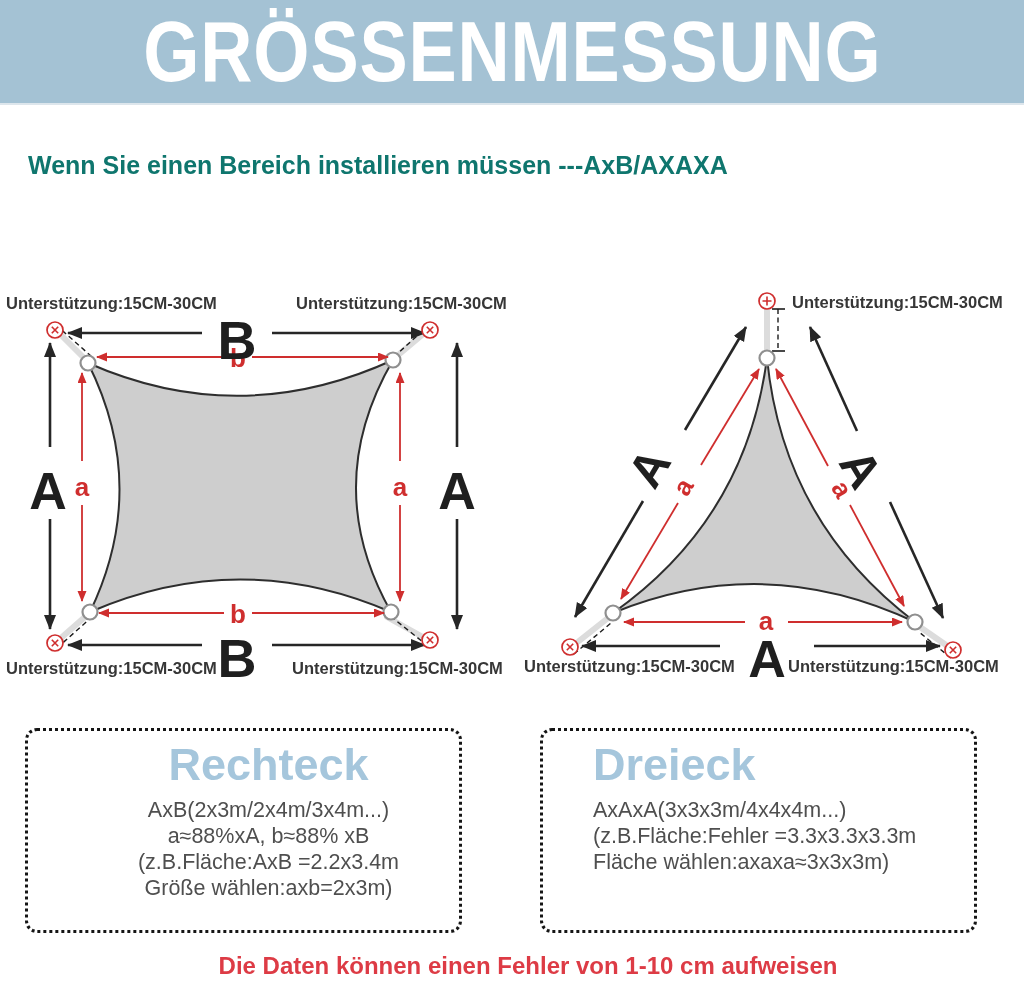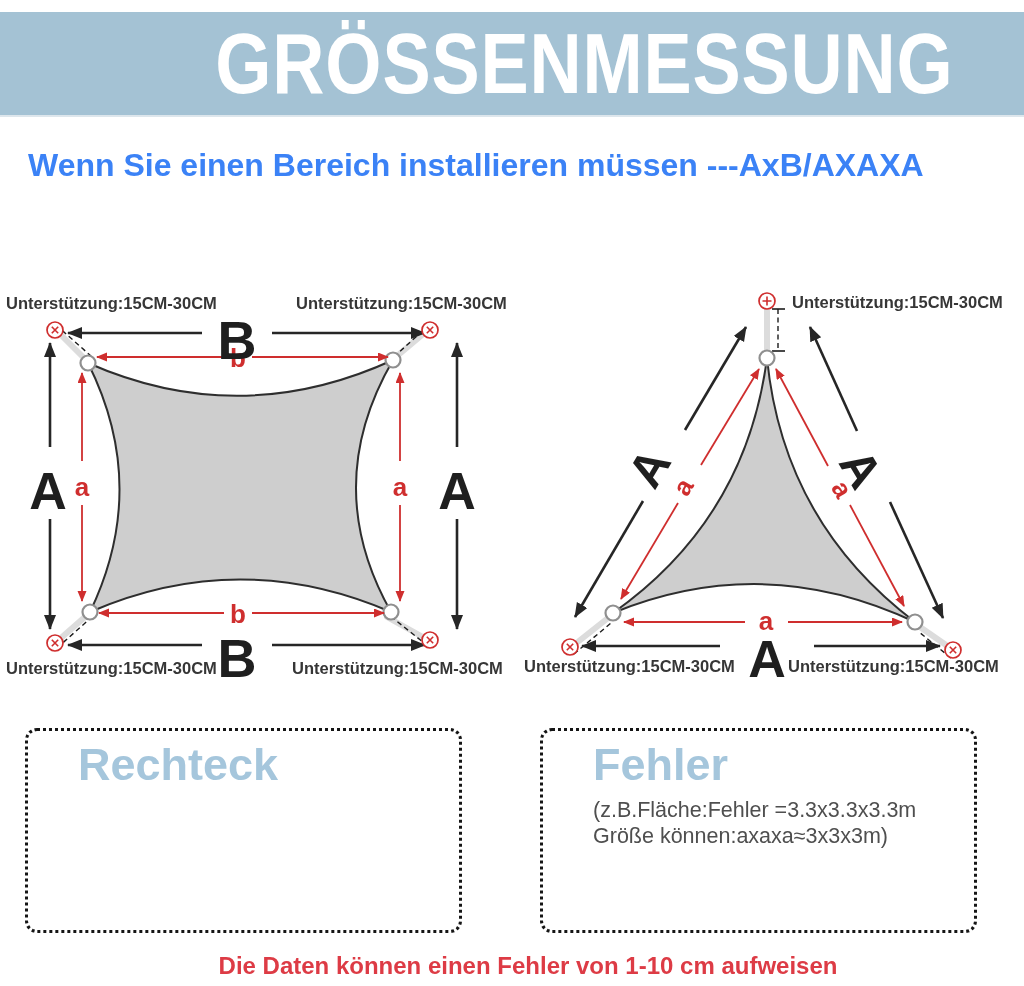--- a/index.html
+++ b/index.html
@@ -1,28 +1,28 @@
 <!DOCTYPE html>
 <html><head>
 <meta charset="utf-8">
 <style>
   html,body{margin:0;padding:0;background:#fff;}
   body{width:1024px;height:986px;position:relative;overflow:hidden;
        font-family:"Liberation Sans",sans-serif;}
 
   
-  .header{position:absolute;left:0;top:12px;width:1024px;height:103px;
+  .header{position:absolute;left:0;top:0;width:1024px;height:103px;
           background:#a4c2d4;border-bottom:2px solid #dde6ec;
-          display:flex;align-items:center;justify-content:flex-end;}
+          display:flex;align-items:center;justify-content:center;}
   .header .title{color:#fff;font-weight:bold;font-size:86px;letter-spacing:1px;
           display:inline-block;transform:scaleX(.84);white-space:nowrap;}
 
   
-  .intro{position:absolute;left:28px;top:138px;color:#3b82f6;font-weight:bold;
-         font-size:32px;line-height:54px;white-space:nowrap;}
+  .intro{position:absolute;left:28px;top:138px;color:#0f766e;font-weight:bold;
+         font-size:25px;line-height:54px;white-space:nowrap;}
 
   
   svg.diag{position:absolute;}
   .strap{stroke:#dcdcdc;stroke-width:6;stroke-linecap:round;fill:none;}
   .dash{stroke:#1c1c1c;stroke-width:1.4;stroke-dasharray:5 3.5;fill:none;}
   .sail{fill:#cecece;stroke:#2e2e2e;stroke-width:2;}
   .mblk{stroke:#262626;stroke-width:2.6;fill:none;}
   .mred{stroke:#cf2e2e;stroke-width:1.8;fill:none;}
   .tick{stroke:#1c1c1c;stroke-width:1.6;fill:none;}
   text{font-family:"Liberation Sans",sans-serif;}
@@ -30,21 +30,21 @@
   .big{font-weight:bold;font-size:54px;fill:#1f1f1f;text-anchor:middle;}
   .biga{font-weight:bold;font-size:52px;fill:#1f1f1f;text-anchor:middle;}
   .bigr{font-weight:bold;font-size:48px;fill:#1f1f1f;text-anchor:middle;}
   .rsm{font-weight:bold;font-size:26px;fill:#cf2e2e;text-anchor:middle;}
 
   
   .box{position:absolute;top:728px;width:437px;height:205px;box-sizing:border-box;
        border:3px dotted #151515;border-radius:12px;background:#fff;}
   .box .box-title{margin:8px 0 6px 50px;font-weight:bold;font-size:45px;color:#a5c6dc;}
   .box .box-lines{margin:2px 0 0 50px;font-size:21.5px;line-height:26px;color:#4f4f4f;}
-  .box-rechteck{left:25px;}
+  .box-rechteck{left:25px;text-align:center;}
   .box-dreieck{left:540px;}
 
   
   .footer-note{position:absolute;left:0;top:952px;width:1024px;text-align:center;
        font-weight:bold;font-size:24px;color:#dd3b45;margin-left:16px;}
 </style>
 </head>
 <body>
 
 <svg width="0" height="0" style="position:absolute" aria-hidden="true">
@@ -218,23 +218,30 @@
     <use href="#anchx" x="433" y="365"></use>
   </g>
 
   <text class="lab" x="272" y="23">Unterstützung:15CM-30CM</text>
   <text class="lab" x="4" y="387">Unterstützung:15CM-30CM</text>
   <text class="lab" x="268" y="387">Unterstützung:15CM-30CM</text>
 </svg>
 
 <div class="box box-rechteck">
   <div class="box-title">Rechteck</div>
+  <div class="box-lines">
+    <div>AxB(2x3m/2x4m/3x4m...)</div>
+    <div>a≈88%xA, b≈88% xB</div>
+    <div>(z.B.Fläche:AxB =2.2x3.4m</div>
+    <div>Größe wählen:axb=2x3m)</div>
+  </div>
 </div>
 
 <div class="box box-dreieck">
-  <div class="box-title">Fehler</div>
+  <div class="box-title">Dreieck</div>
   <div class="box-lines">
+    <div>AxAxA(3x3x3m/4x4x4m...)</div>
     <div>(z.B.Fläche:Fehler =3.3x3.3x3.3m</div>
-    <div>Größe können:axaxa≈3x3x3m)</div>
+    <div>Fläche wählen:axaxa≈3x3x3m)</div>
   </div>
 </div>
 
 <div class="footer-note">Die Daten können einen Fehler von 1-10 cm aufweisen</div>
 
 </body></html>

